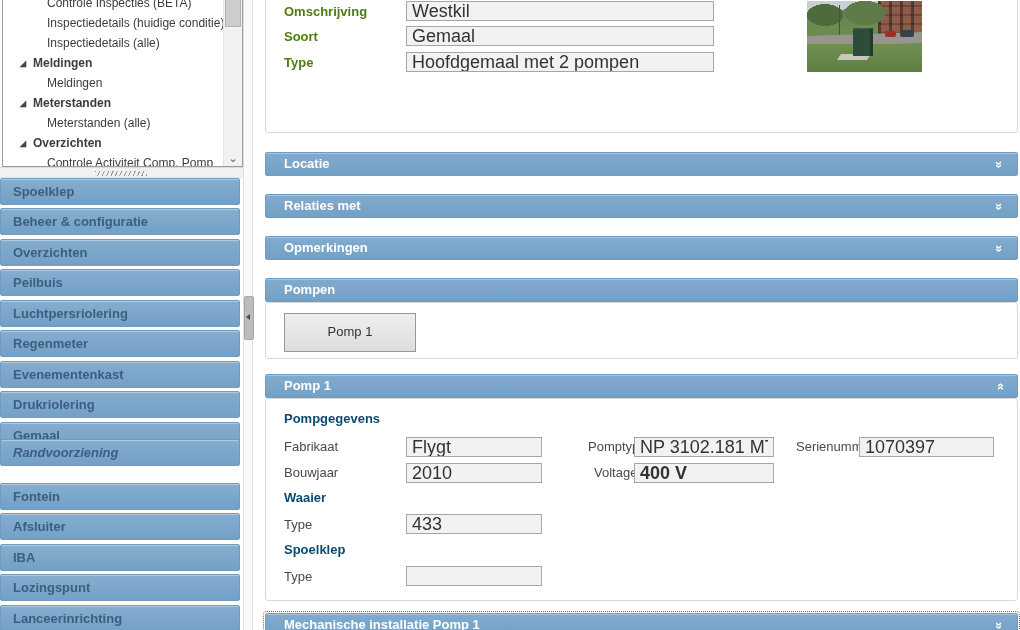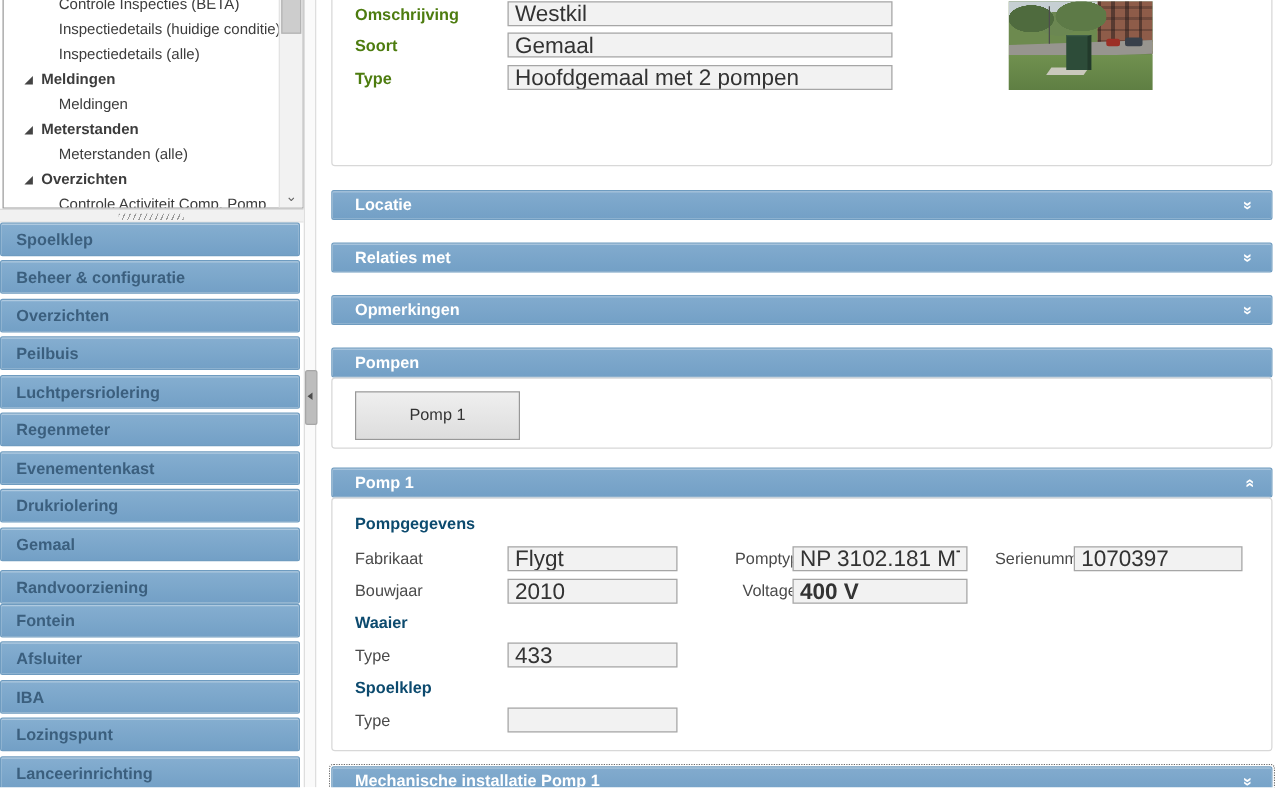--- a/index.html
+++ b/index.html
@@ -118,21 +118,21 @@
   <div>
     <div class="abs acc-bar" style="top:178px;">Spoelklep</div>
     <div class="abs acc-bar" style="top:208px;">Beheer &amp; configuratie</div>
     <div class="abs acc-bar" style="top:239px;">Overzichten</div>
     <div class="abs acc-bar" style="top:269px;">Peilbuis</div>
     <div class="abs acc-bar" style="top:300px;">Luchtpersriolering</div>
     <div class="abs acc-bar" style="top:330px;">Regenmeter</div>
     <div class="abs acc-bar" style="top:361px;">Evenementenkast</div>
     <div class="abs acc-bar" style="top:391px;">Drukriolering</div>
     <div class="abs acc-bar" style="top:422px;">Gemaal</div>
-    <div class="abs acc-bar" style="top:456px;">Randvoorziening</div>
+    <div class="abs acc-bar" style="top:439px;font-style:italic;">Randvoorziening</div>
     <div class="abs acc-bar" style="top:483px;">Fontein</div>
     <div class="abs acc-bar" style="top:513px;">Afsluiter</div>
     <div class="abs acc-bar" style="top:544px;">IBA</div>
     <div class="abs acc-bar" style="top:574px;">Lozingspunt</div>
     <div class="abs acc-bar" style="top:605px;">Lanceerinrichting</div>
   </div>
 
   <div class="abs v-splitter">
     <div class="v-handle">
       <span class="v-arrow"></span>

